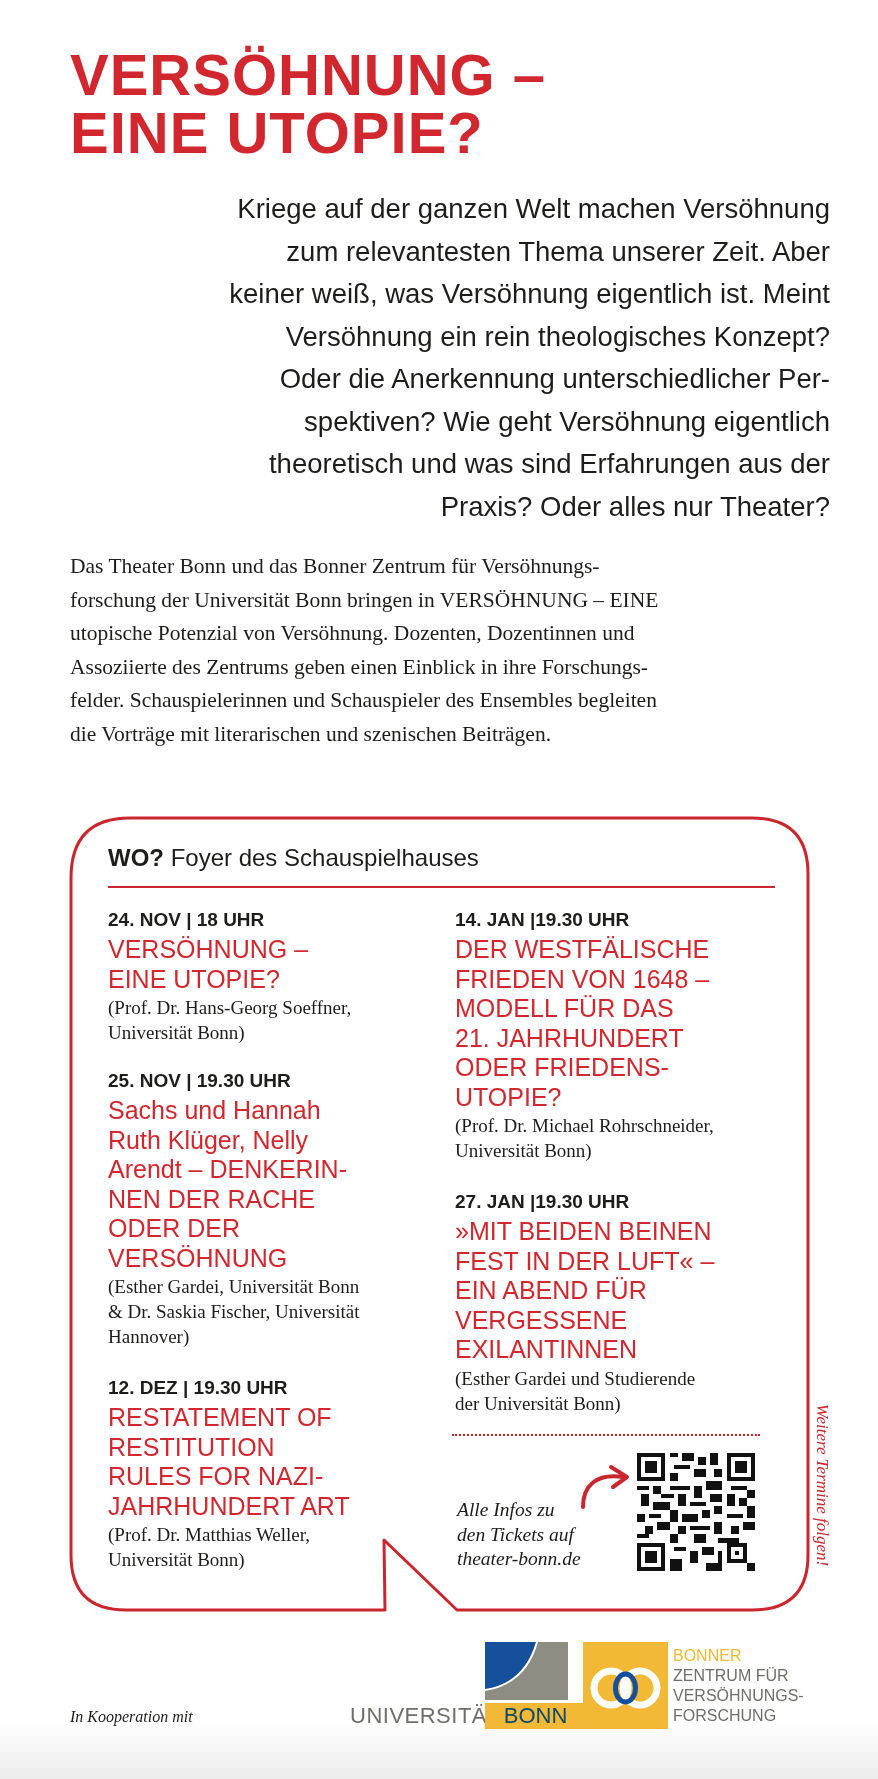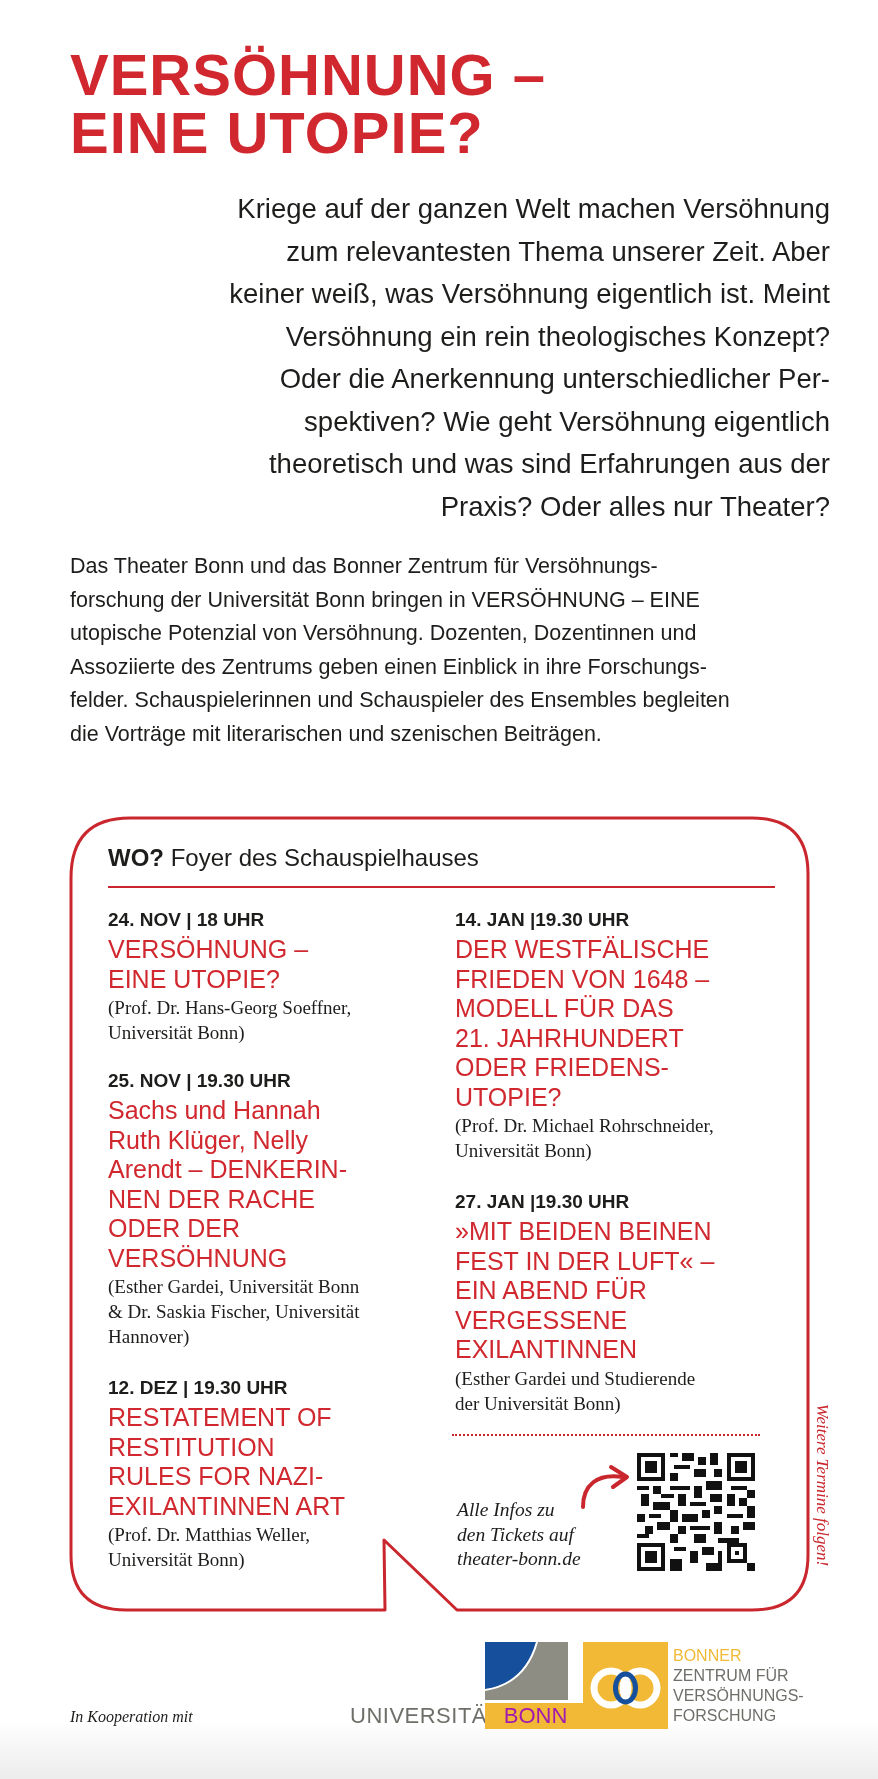--- a/index.html
+++ b/index.html
@@ -17,21 +17,21 @@
   }
   .title span { display: block; }
   .title span + span { margin-top: 0px; }
   .intro {
     left: 70px; top: 188px; width: 760px; margin: 0;
     font-size: 27.5px; line-height: 42.5px; color: #1d1d1b;
   }
   .intro span { display: block; white-space: nowrap; text-align: right; }
   .body {
     left: 70px; top: 550px; width: 760px; margin: 0;
-    font-family: Liberation Sans, sans-serif; font-size: 21.5px; line-height: 33.6px; color: #1d1d1b;
+    font-family: Liberation Serif, serif; font-size: 21.5px; line-height: 33.6px; color: #1d1d1b;
   }
   .body span { display: block; white-space: nowrap; }
   svg.bubble { left: 0; top: 0; }
   .wo { left: 108px; top: 843px; font-size: 24px; line-height: 30px; }
   .wo b { font-weight: bold; }
   .wo-rule { left: 108px; top: 886px; width: 667px; height: 2px; background: #c9272d; }
   .col { width: 320px; }
   .ev-date { font-weight: bold; font-size: 19px; line-height: 30px; color: #1d1d1b; white-space: nowrap; }
   .ev-title { color: #d0282e; font-size: 25px; line-height: 29.5px; }
   .ev-title span, .ev-people span { display: block; white-space: nowrap; }
@@ -48,21 +48,21 @@
     font-family: "Liberation Serif", serif; font-style: italic; color: #c9272d; font-size: 17px;
   }
   .side-note span {
     position: absolute; left: 50%; top: 50%; white-space: nowrap;
     transform: translate(-50%, -50%) rotate(90deg);
   }
   .coop {
     left: 70px; top: 1708px; font-family: "Liberation Serif", serif; font-style: italic; font-size: 16px; color: #1d1d1b;
   }
   .uni-word { left: 350px; top: 1703px; font-size: 22px; color: #6f6f6a; letter-spacing: 0.5px; }
-  .uni-bonn { left: 485px; top: 1703px; width: 101px; height: 26px; background: #f1b935; color: #a21caf; font-size: 22px; line-height: 26px; text-align: center; }
+  .uni-bonn { left: 485px; top: 1703px; width: 101px; height: 26px; background: #f1b935; color: #0c4a6e; font-size: 22px; line-height: 26px; text-align: center; }
   .zentrum-box { left: 583px; top: 1642px; width: 85px; height: 87px; background: #f1b935; }
   .zentrum-text { left: 673px; top: 1646px; font-size: 16px; line-height: 20px; color: #6f6f6a; }
   .zentrum-text span { display: block; white-space: nowrap; }
   .zentrum-text span.accent { color: #f1b935; }
 </style>
 </head>
 <body>
 
 <h1 class="abs title">
   <span>VERSÖHNUNG –</span>
@@ -127,21 +127,21 @@
     <span>Hannover)</span>
   </div>
 </div>
 
 <div class="abs col" style="left:108px; top:1373px;">
   <div class="ev-date">12. DEZ | 19.30 UHR</div>
   <div class="ev-title">
     <span>RESTATEMENT OF</span>
     <span>RESTITUTION</span>
     <span>RULES FOR NAZI-</span>
-    <span>EXILANTINNEN ART</span>
+    <span>JAHRHUNDERT ART</span>
   </div>
   <div class="ev-people">
     <span>(Prof. Dr. Matthias Weller,</span>
     <span>Universität Bonn)</span>
   </div>
 </div>
 
 <div class="abs col" style="left:455px; top:905px; width:340px;">
   <div class="ev-date">14. JAN |19.30 UHR</div>
   <div class="ev-title">

